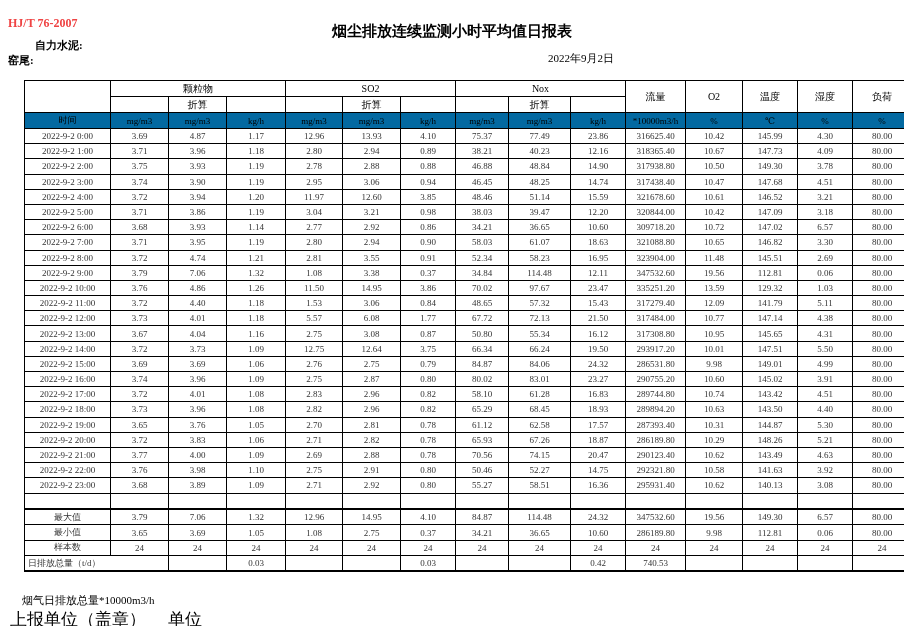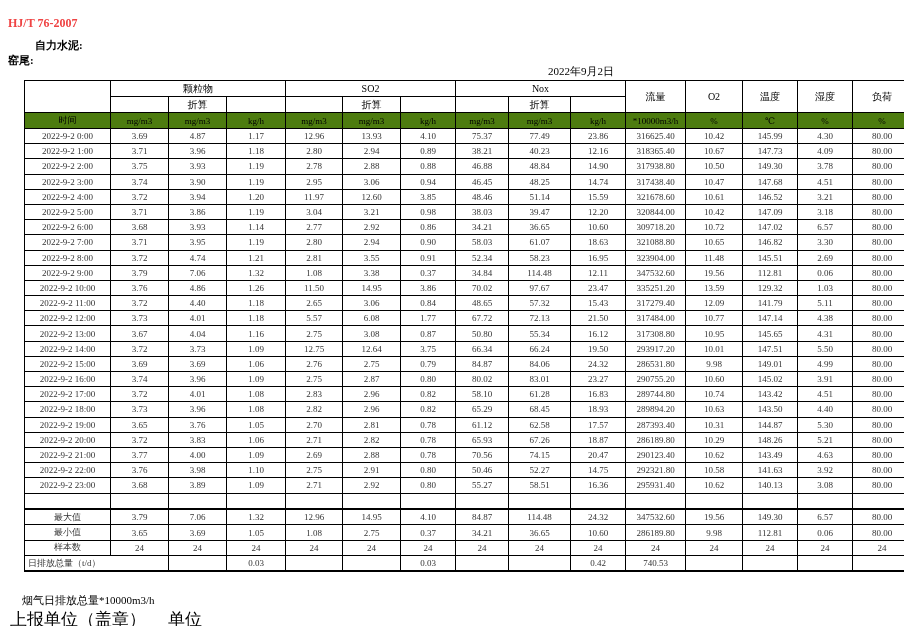--- a/index.html
+++ b/index.html
@@ -2,43 +2,44 @@
 <html><head>
 <meta charset="utf-8">
 <style>
   html,body{margin:0;padding:0;background:#fff;}
   .doc{position:relative;width:904px;height:626px;background:#fff;overflow:hidden;
        font-family:"Liberation Serif","DejaVu Serif",serif;color:#333;}
   .std{position:absolute;left:8px;top:6px;font-size:12px;font-weight:bold;color:#ef4444;margin-top:10px;}
   .title{position:absolute;left:0;width:904px;top:22px;text-align:center;font-size:15px;font-weight:bold;color:#000;}
   .company{position:absolute;left:8px;top:38px;font-size:11px;font-weight:bold;color:#000;margin-left:27px;}
   .location{position:absolute;left:8px;top:53px;font-size:11px;font-weight:bold;color:#000;}
-  .date{position:absolute;left:548px;top:64px;font-size:11px;color:#000;}
+  .date{position:absolute;left:548px;top:51px;font-size:11px;color:#000;}
   table{border-collapse:collapse;table-layout:fixed;position:absolute;left:24px;width:888px;}
   .main-table{top:80px;}
   .summary-table{top:509px;}
   td{border:1px solid #000;font-size:9px;text-align:center;vertical-align:middle;
      padding:0;overflow:hidden;white-space:nowrap;color:#333;}
   thead tr{height:16px;}
   thead td{font-size:10px;color:#000;}
-  tr.units td{background:#4d7c0f;font-size:9px;color:#000;margin-top:8px;}
+  tr.units td{background:#0369a1;font-size:9px;color:#000;margin-top:8px;}
   .main-table tbody tr{height:15.2px;}
   .summary-table tr{height:15.4px;}
   tr.blank-row{height:10px;}
   .summary-table tr:last-child td{border-bottom-width:2px;margin-left:44px;}
   td.left-label{text-align:left;padding-left:3px;}
   .footer-line1{position:absolute;left:10px;top:593px;font-size:11px;color:#000;margin-left:12px;}
   .footer-line2{position:absolute;left:10px;top:608px;font-size:17px;color:#000;}
   .footer-line3{position:absolute;left:168px;top:608px;font-size:17px;color:#000;}
 </style>
 </head>
 <body>
 
 <div class="doc">
   <div class="std">HJ/T 76-2007</div>
+  <div class="title">烟尘排放连续监测小时平均值日报表</div>
   <div class="company">自力水泥:</div>
   <div class="location">窑尾:</div>
   <div class="date">2022年9月2日</div>
 
   <table class="main-table">
     <colgroup>
       <col style="width:86px">
         <col style="width:58px">
         <col style="width:58px">
         <col style="width:59px">
@@ -281,21 +282,21 @@
           <td>13.59</td>
           <td>129.32</td>
           <td>1.03</td>
           <td>80.00</td>
         </tr>
         <tr>
           <td>2022-9-2 11:00</td>
           <td>3.72</td>
           <td>4.40</td>
           <td>1.18</td>
-          <td>2.65</td>
+          <td>1.53</td>
           <td>3.06</td>
           <td>0.84</td>
           <td>48.65</td>
           <td>57.32</td>
           <td>15.43</td>
           <td>317279.40</td>
           <td>12.09</td>
           <td>141.79</td>
           <td>5.11</td>
           <td>80.00</td>

